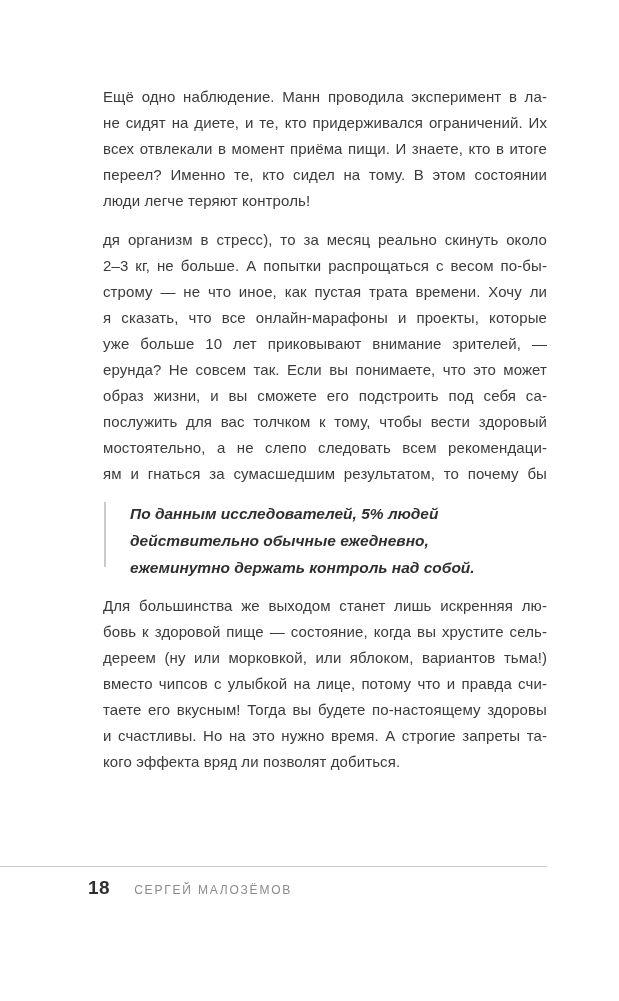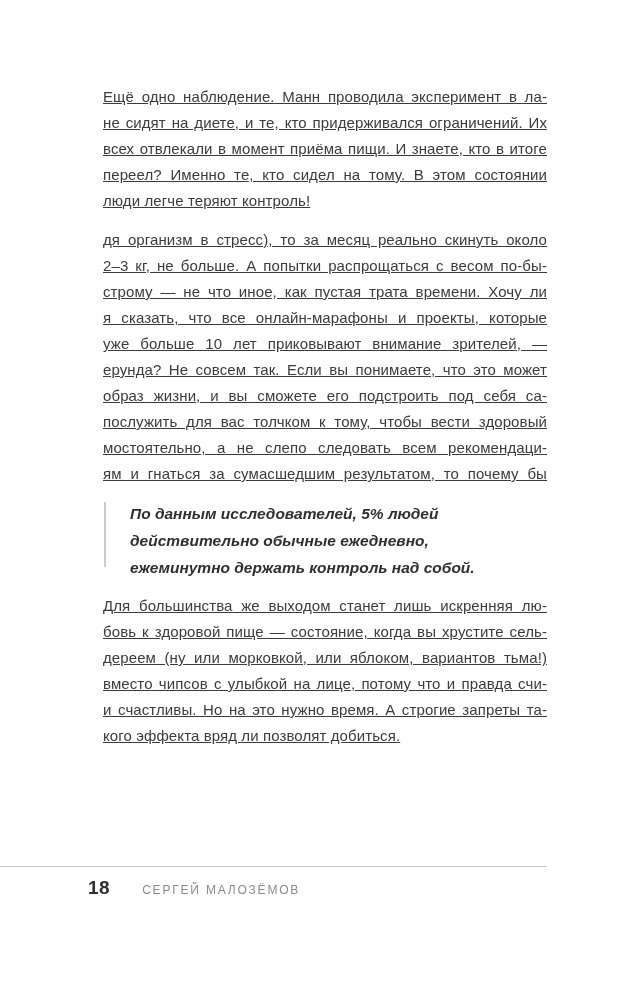--- a/index.html
+++ b/index.html
@@ -35,21 +35,20 @@
   .para {
     margin: 0 0 13px 0;
     font-size: 15px;
     line-height: 26px;
     color: var(--text);
     letter-spacing: 0.1px;
   }
   .para .line {
     text-align: justify;
     text-align-last: justify;
-    text-decoration: underline;
   }
   .para .line.last {
     text-align-last: left;
   }
   .pullquote {
     display: flex;
     margin: 8px 0 12px 0;
   }
   .pullquote-bar {
     flex: 0 0 2px;
@@ -84,21 +83,21 @@
     display: flex;
     align-items: baseline;
   }
   .page-number {
     font-size: 19px;
     font-weight: bold;
     letter-spacing: 0.5px;
     color: var(--page-number);
   }
   .running-head {
-    margin-left: 32px;
+    margin-left: 24px;
     font-size: 12px;
     letter-spacing: 1.8px;
     color: var(--running-head);
   }
 </style>
 </head>
 <body>
 
 <div class="page">
 
@@ -132,20 +131,21 @@
           <div class="line">действительно обычные ежедневно,</div>
           <div class="line last">ежеминутно держать контроль над собой.</div>
         </div>
     </blockquote>
 
     <div class="para">
         <div class="line">Для большинства же выходом станет лишь искренняя лю-</div>
         <div class="line">бовь к здоровой пище — состояние, когда вы хрустите сель-</div>
         <div class="line">дереем (ну или морковкой, или яблоком, вариантов тьма!)</div>
         <div class="line">вместо чипсов с улыбкой на лице, потому что и правда счи-</div>
+        <div class="line">таете его вкусным! Тогда вы будете по-настоящему здоровы</div>
         <div class="line">и счастливы. Но на это нужно время. А строгие запреты та-</div>
         <div class="line last">кого эффекта вряд ли позволят добиться.</div>
       </div>
 
   </main>
 
   <div class="footer-rule"></div>
 
   <footer class="footer">
     <span class="page-number">18</span>

